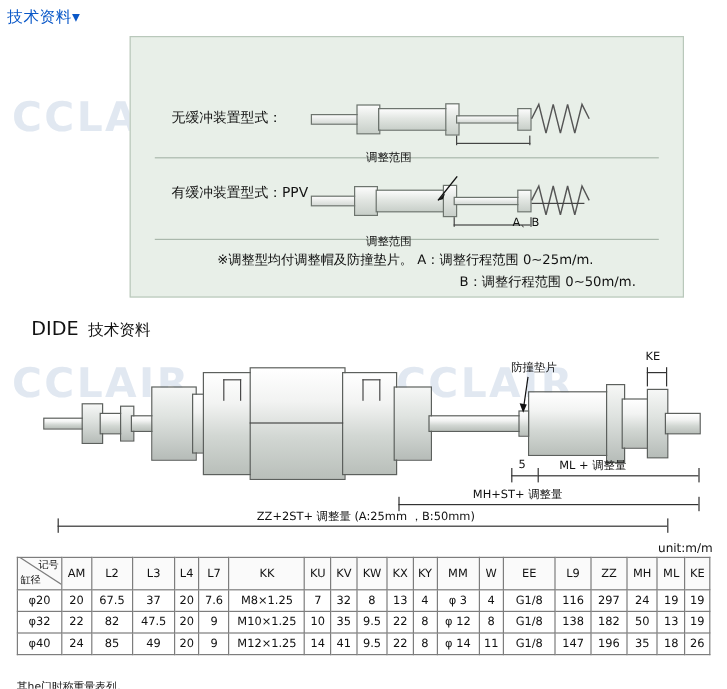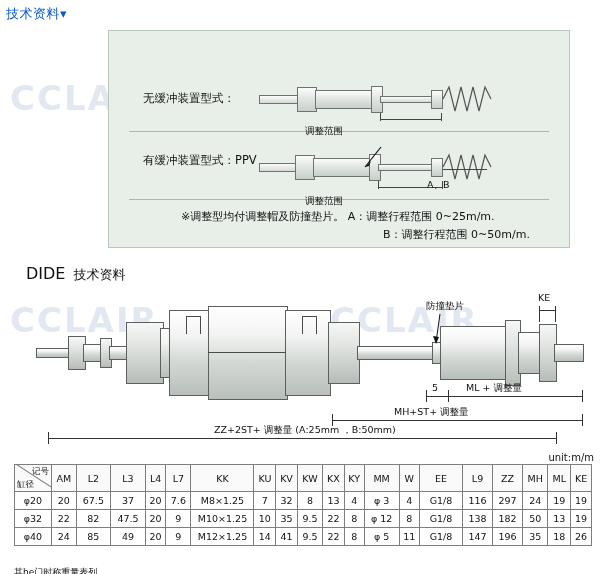--- a/index.html
+++ b/index.html
@@ -448,21 +448,21 @@
         <td>85</td>
         <td>49</td>
         <td>20</td>
         <td>9</td>
         <td>M12×1.25</td>
         <td>14</td>
         <td>41</td>
         <td>9.5</td>
         <td>22</td>
         <td>8</td>
-        <td>φ 5</td>
+        <td>φ 14</td>
         <td>11</td>
         <td>G1/8</td>
         <td>147</td>
         <td>196</td>
         <td>35</td>
         <td>18</td>
         <td>26</td>
       </tr>
     </tbody>
   </table>

